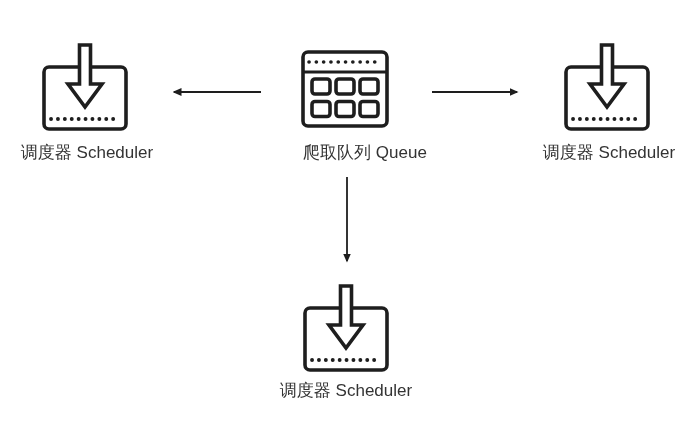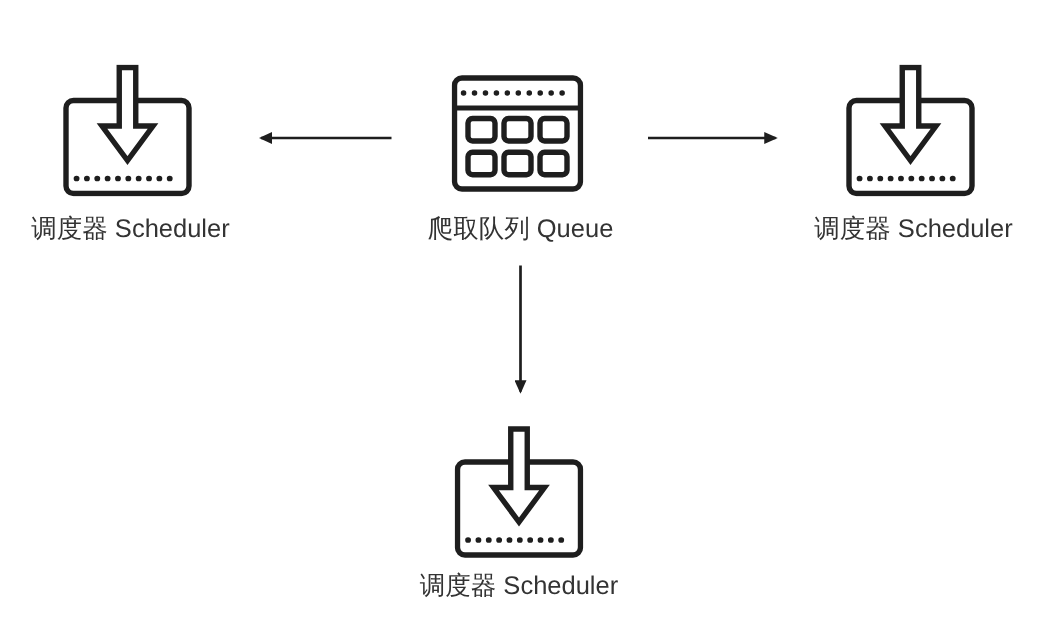--- a/index.html
+++ b/index.html
@@ -22,21 +22,21 @@
     line-height: 21px;
     color: #333333;
     white-space: nowrap;
   }
   
   .icon-queue   { left: 301px; top: 50px;  }
   .icon-left    { left: 42px;  top: 43px;  }
   .icon-right   { left: 564px; top: 43px;  }
   .icon-bottom  { left: 303px; top: 284px; }
   
-  .label-queue  { left: 227px; top: 142px; }
+  .label-queue  { left: 245px; top: 142px; }
   .label-left   { left: -33px; top: 142px; }
   .label-right  { left: 489px; top: 142px; }
   .label-bottom { left: 226px; top: 380px; }
 </style>
 </head>
 <body>
 
 <div class="canvas">
 
   <svg class="edges" viewBox="0 0 700 428" xmlns="http://www.w3.org/2000/svg">

